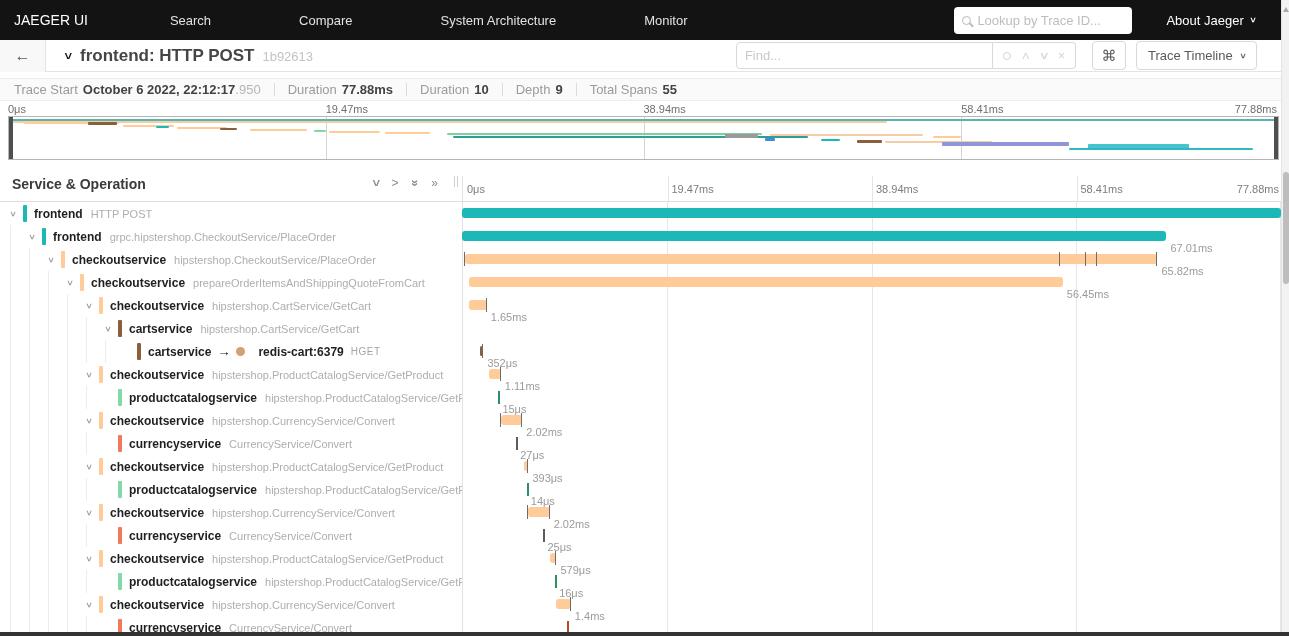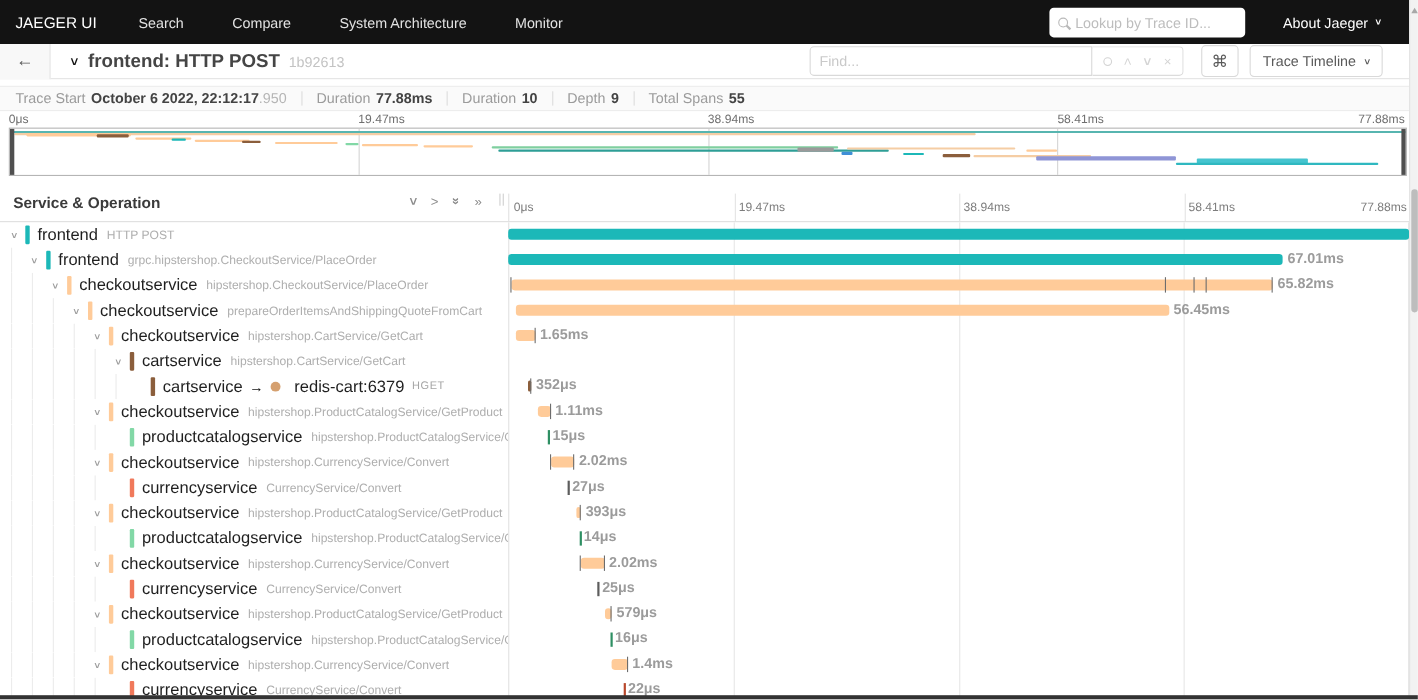--- a/index.html
+++ b/index.html
@@ -3,21 +3,21 @@
 <meta charset="utf-8">
 <style>
   * { box-sizing: border-box; margin: 0; padding: 0; }
   html,body { width:1289px; height:636px; overflow:hidden; background:#fff;
     font-family:"Liberation Sans", sans-serif; position:relative; }
   .app { position:absolute; inset:0; }
 
   
   .navbar { height:40px; width:1281px; background:#131313; display:flex; align-items:center; }
   .brand { color:#fff; font-size:14px; margin:0 38px 0 14px; white-space:nowrap; }
-  .nav-item { color:#e2e2e2; font-size:13px; margin-right:44px; cursor:pointer; white-space:nowrap; }
+  .nav-item { color:#e2e2e2; font-size:13px; margin-right:44px; cursor:pointer; white-space:nowrap;margin-left:44px; }
   .nav-spacer { flex:1; }
   .lookup { width:178px; height:27px; background:#fff; border-radius:4px; display:flex;
     align-items:center; padding:0 8px; margin-right:34px; }
   .lookup input { border:none; outline:none; font-size:13px; width:100%; margin-left:6px;
     font-family:inherit; color:#444; }
   .lookup input::placeholder { color:#bdbdbd; }
   .mag { width:9px; height:9px; border:1.5px solid #b9b9b9; border-radius:50%; position:relative; flex:none; }
   .mag::after { content:""; position:absolute; width:5px; height:1.5px; background:#b9b9b9;
     transform:rotate(45deg); right:-4px; bottom:-2px; }
   .about { color:#fff; font-size:13px; margin-right:26px; display:flex; align-items:center; gap:6px; cursor:pointer; }
@@ -87,32 +87,32 @@
   .rows-grid { position:absolute; left:462px; right:0; top:0; bottom:0; pointer-events:none; }
   .rows-grid .gridline { background:#e7e7e7; }
   .rows-grid .gridline.first { background:#e2e2e2; }
 
   .row { display:flex; height:23px; width:1281px; }
   .name-cell { width:462px; flex:none; display:flex; align-items:center; padding-left:10px;
     overflow:hidden; white-space:nowrap; cursor:pointer; }
   .guide { display:inline-block; width:19px; height:23px; border-left:1px solid #ececec; flex:none; }
   .chev { width:13px; flex:none; font-size:9px; color:#9c9c9c; }
   .color-bar { width:4px; height:17px; flex:none; border-radius:1px; }
-  .svc { margin-left:7px; font-size:15px; font-weight:400; color:#1f1f1f; }
+  .svc { margin-left:7px; font-size:12px; font-weight:700; color:#1f1f1f; }
   .op { margin-left:8px; font-size:11px; color:#aeaeae;text-align:right; }
   .arrow { margin:0 6px; font-weight:700; font-size:13px; color:#111; }
   .dot { width:9px; height:9px; border-radius:50%; background:#d5a06f; display:inline-block;
     margin-right:6px; flex:none; }
   .verb { margin-left:7px; font-size:10px; color:#a5a5a5; letter-spacing:0.5px; }
 
   .bar-cell { position:relative; flex:1; cursor:pointer; }
   .bar { position:absolute; top:6px; height:10px; border-radius:3px; }
   .bar-tick { position:absolute; top:-2px; width:1px; height:14px; background:#6d6d6d; }
   .lone-tick { position:absolute; top:5px; width:2px; height:13px; }
-  .bar-label { position:absolute; top:2px; font-size:13px; color:#9b9b9b; white-space:nowrap;font-weight:bold; }
+  .bar-label { position:absolute; top:17px; font-size:11px; color:#9b9b9b; white-space:nowrap; }
 
   
   .vscroll { position:absolute; right:0; top:0; bottom:0; width:8px; background:#f2f2f2;
     border-left:1px solid #e3e3e3; cursor:pointer; }
   .varrow { position:absolute; top:7px; left:1px; width:0; height:0;
     border-left:3px solid transparent; border-right:3px solid transparent;
     border-bottom:5px solid #a8a8a8; }
   .vthumb { position:absolute; top:172px; height:112px; left:1px; width:6px; background:#bdbdbd;
     border-radius:3px; }
   .hscroll { position:absolute; bottom:0; left:0; width:1289px; height:4px; background:#333; cursor:pointer; }

